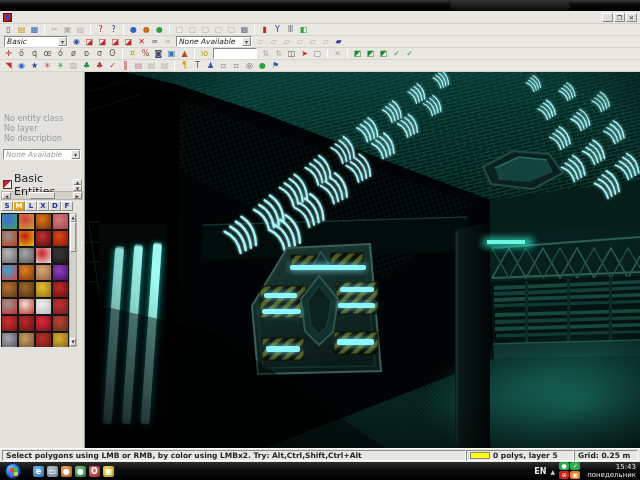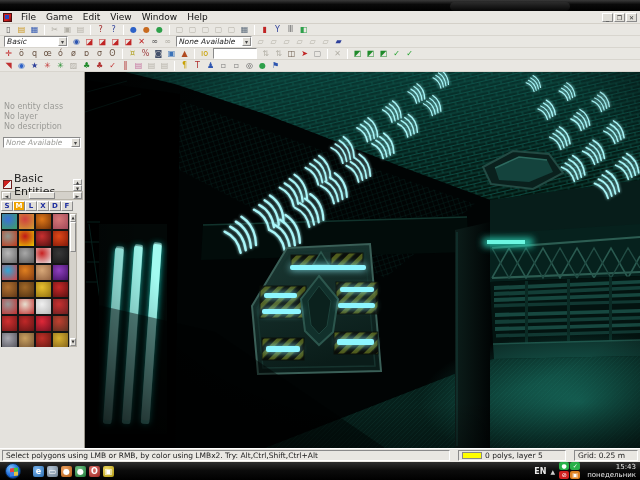--- a/index.html
+++ b/index.html
@@ -25,21 +25,21 @@
   .tbi.dis{color:#b2afa6 !important;}
   .tbsep{width:1px;height:10px;background:#b8b4aa;margin:0 3px;border-right:1px solid #fff;}
   .combo{height:11px;background:#fff;border:1px solid;border-color:#8a8a8a #fff #fff #8a8a8a;display:flex;align-items:center;font-size:7.5px;color:#222;margin:0 2px;}
   .combo .cv{flex:1;padding:0 2px;overflow:hidden;font-style:italic;}
   .combo .ar{width:9px;height:9px;background:#e0ded8;border:1px solid;border-color:#fff #8a8a8a #8a8a8a #fff;font-size:6px;line-height:8px;text-align:center;color:#444;}
   .tbinput{height:11px;background:#fff;border:1px solid;border-color:#8a8a8a #fff #fff #8a8a8a;font-size:7.5px;margin:0 2px;}
 
   
   .main{display:flex;height:376px;}
   .lpanel{width:85px;background:#e4e2dd;border-right:1px solid #9a968c;font-size:8px;color:#222;position:relative;}
-  .linfo{margin-top:30px;padding-left:4px;color:#9a9a96;line-height:10px;}
+  .linfo{margin-top:42px;padding-left:4px;color:#9a9a96;line-height:10px;}
   .lcombo{margin:5px 3px 0 3px;}
   .lcombo .cv{color:#9a9a96;}
   .browser{position:absolute;top:106px;left:1px;right:1px;}
   .bhead{height:13px;display:flex;align-items:center;background:#e4e2dd;}
   .bico{width:9px;height:9px;margin:0 2px;background:linear-gradient(135deg,#d02020 50%,#f0f0f0 50%);border:1px solid #702020;}
   .btitle{font-size:11px;flex:1;}
   .spin{display:flex;flex-direction:column;margin-right:1px;}
   .spin b{width:9px;height:6px;font-size:4px;line-height:5px;text-align:center;background:#e0ded8;border:1px solid;border-color:#fff #8a8a8a #8a8a8a #fff;color:#333;}
   .hscroll{height:9px;display:flex;background:#d4d1ca;border:1px solid #b8b4aa;}
   .hscroll .hb{width:9px;height:7px;background:#e0ded8;border:1px solid;border-color:#fff #8a8a8a #8a8a8a #fff;font-size:5px;line-height:6px;text-align:center;color:#333;}
@@ -50,21 +50,21 @@
   .gridwrap{display:flex;margin-top:1px;}
   .thumbs{width:68px;height:134px;background:#000;overflow:hidden;display:flex;flex-wrap:wrap;align-content:flex-start;}
   .thumb{width:17px;height:17px;border:1px solid #151515;}
   .vscroll{width:8px;height:134px;background:#d4d1ca;border:1px solid #b8b4aa;display:flex;flex-direction:column;}
   .vscroll .vb{height:8px;background:#e0ded8;border:1px solid;border-color:#fff #8a8a8a #8a8a8a #fff;font-size:4px;line-height:6px;text-align:center;color:#333;}
   .vscroll .vt{height:30px;background:#e0ded8;border:1px solid;border-color:#fff #8a8a8a #8a8a8a #fff;}
   .vscroll .sp{flex:1;}
   .vp{width:555px;height:376px;background:#010404;position:relative;}
 
   
-  .statusbar{height:14px;background:#e9e7e2;display:flex;align-items:center;padding:0 2px;gap:8px;border-top:1px solid #fff;}
+  .statusbar{height:14px;background:#e9e7e2;display:flex;align-items:center;padding:0 2px;gap:0;border-top:1px solid #fff;font-weight:bold;}
   .sbox{height:11px;border:1px solid;border-color:#8a8a8a #fff #fff #8a8a8a;font-size:7.5px;color:#222;display:flex;align-items:center;padding:0 3px;overflow:hidden;white-space:nowrap;}
   .sb-hint{flex:1;}
   .swatch{width:20px;height:7px;margin-right:3px;border:1px solid #888;}
 
   
   .taskbar{height:18px;background:linear-gradient(#2e2e2e,#0c0c0c 45%,#000);display:flex;align-items:center;position:relative;}
   .orb{width:16px;height:16px;border-radius:50%;margin:0 6px 0 5px;background:radial-gradient(circle at 35% 30%,#7fc4ff,#1a67d8 55%,#05285e);border:1px solid #0a2c55;position:relative;}
   .orb .fl{position:absolute;left:4px;top:4px;width:8px;height:8px;display:flex;flex-wrap:wrap;transform:skewY(-8deg);}
   .orb .fl i{width:4px;height:4px;}
   .ql{display:flex;gap:3px;margin-left:6px;}
@@ -82,21 +82,20 @@
 <div class="win">
 
   <div class="titlebar">
       <div class="bump"></div>
     </div>
 
   <div class="menubar">
     <span class="appicon">
         <i></i>
       </span>
-    <span id="menus"><span class="mi">File</span><span class="mi">Game</span><span class="mi">Edit</span><span class="mi">View</span><span class="mi">Window</span><span class="mi">Help</span></span>
     <span class="wbtns" id="wbtns">
         <span class="wb">_</span>
         <span class="wb">❐</span>
         <span class="wb">✕</span>
       </span>
   </div>
 
   <div id="toolbar-rows">
       <div class="tbrow">
         <span class="tbi" title="new-file" style="color: rgb(85, 85, 85);">▯</span>

